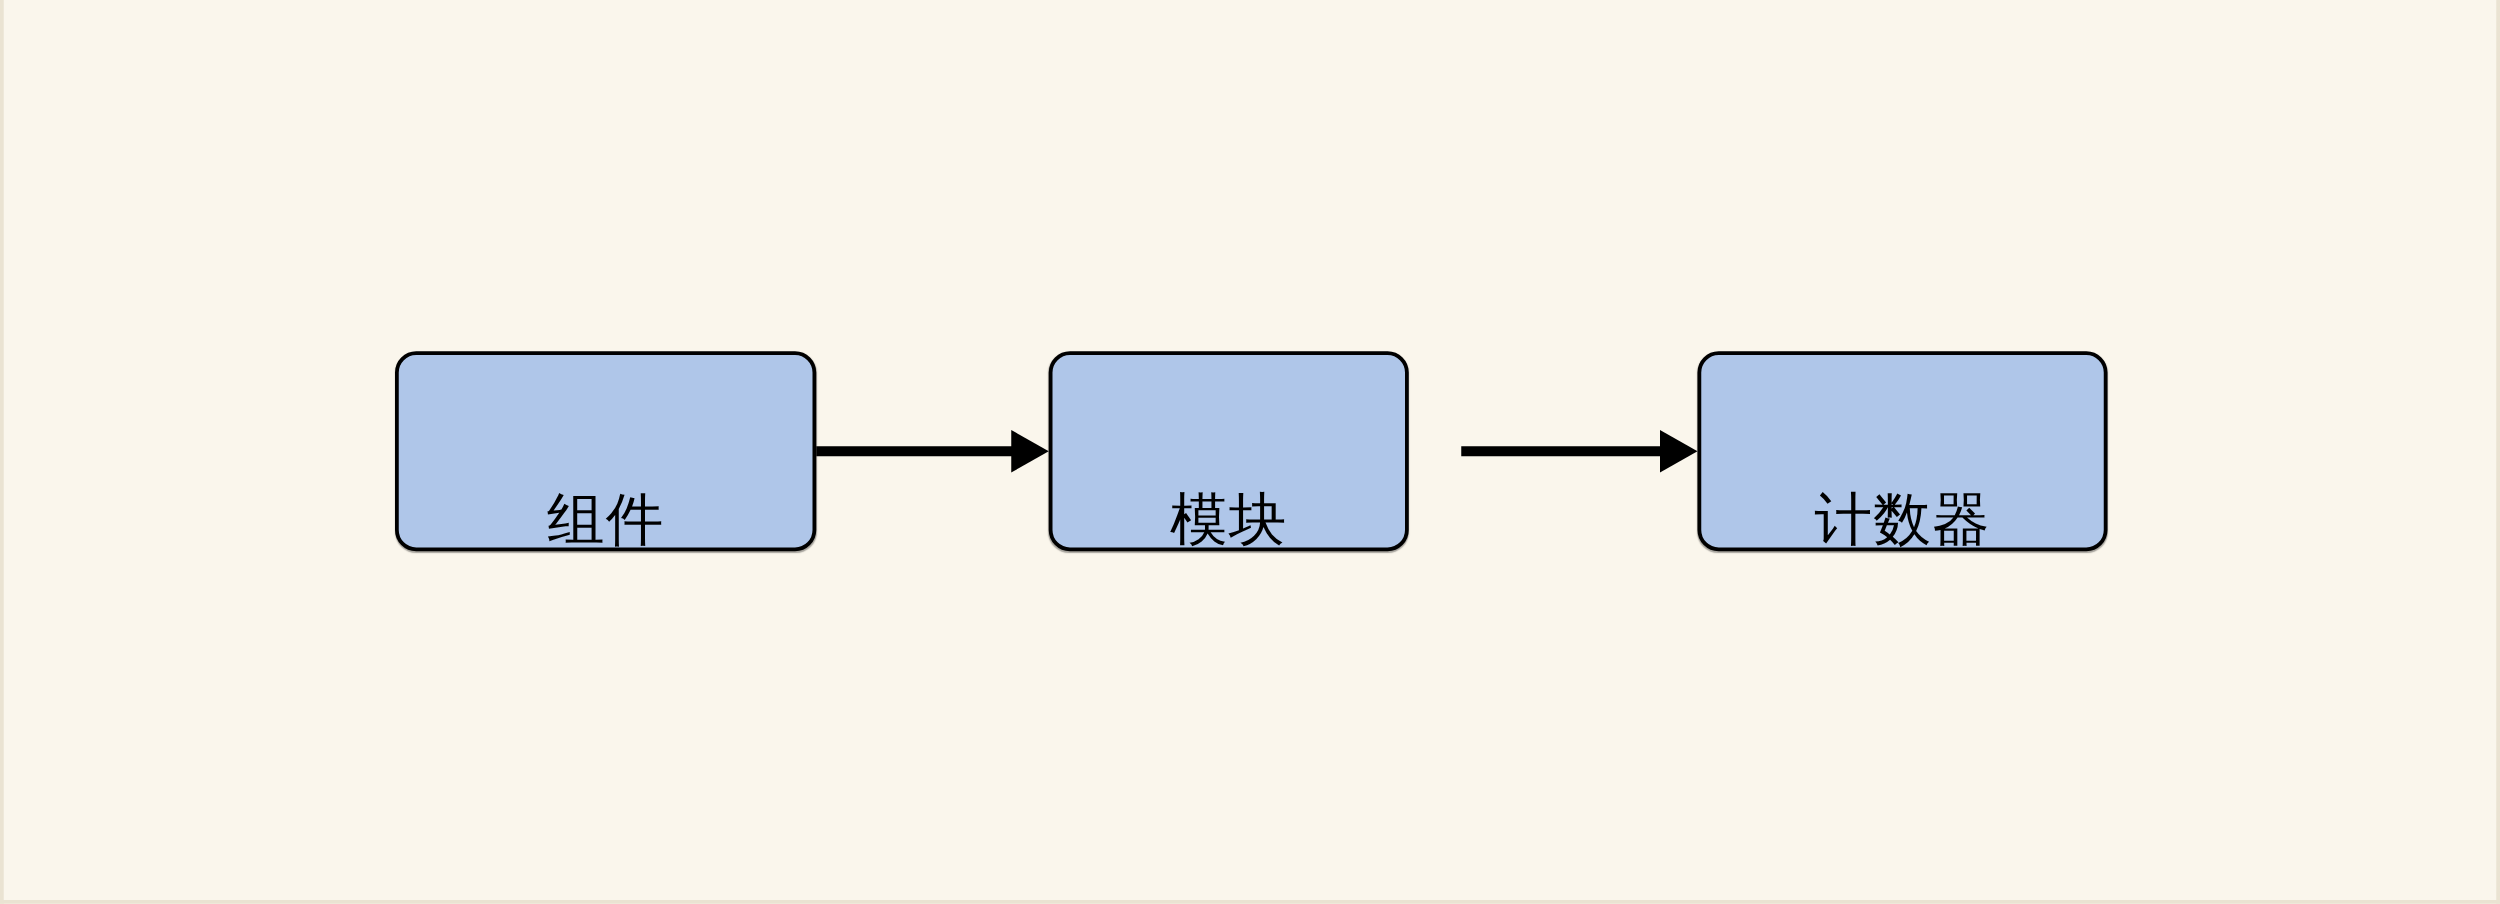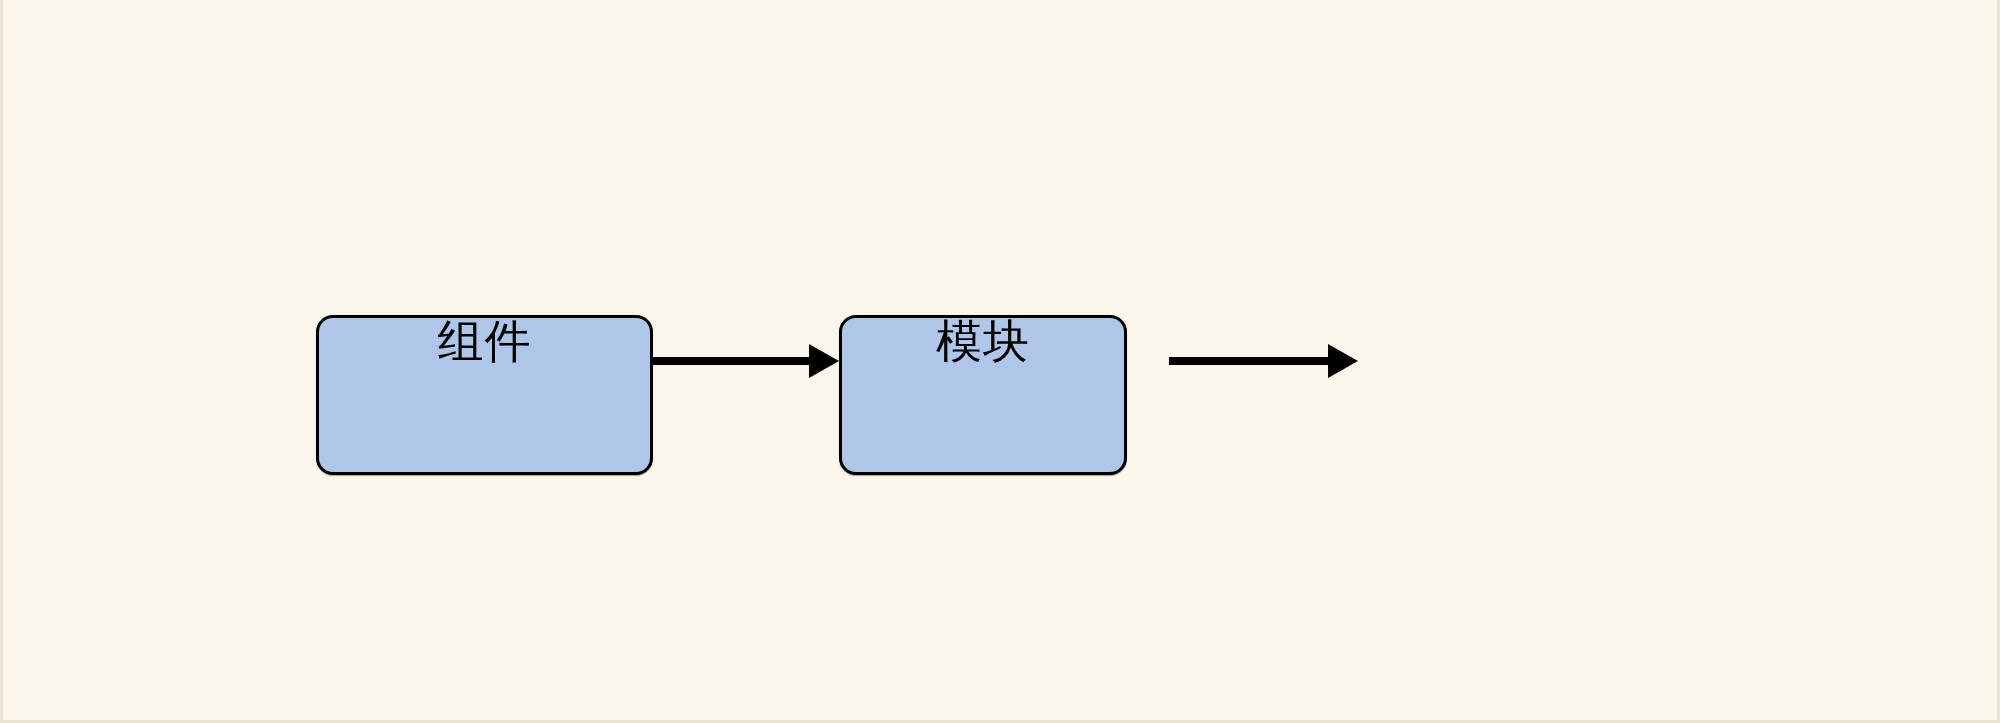--- a/index.html
+++ b/index.html
@@ -23,24 +23,23 @@
     border-right: 3px solid #eae3d2;
     border-bottom: 3px solid #eae3d2;
   }
   .node {
     position: absolute;
     box-sizing: border-box;
     background: #afc6e9;
     border: 3px solid #000000;
     border-radius: 17px;
     display: flex;
-    align-items: flex-start;
+    align-items: flex-end;
     justify-content: center;
     box-shadow: 0 1px 1px rgba(0,0,0,0.35);
-    margin-top: 34px;
   }
   .node-label {
     font-size: 46px;
     line-height: 1;
     color: #000000;
     letter-spacing: 1px;
     white-space: nowrap;
     font-weight: 400;
   }
   .edge {
@@ -72,20 +71,23 @@
 <div id="canvas" style="background: rgb(250, 246, 236);">
 
   <div class="node" style="left: 313px; top: 281px; width: 337px; height: 160px; background: rgb(175, 198, 233); border-color: rgb(0, 0, 0);">
     <span class="node-label">组件</span>
   </div>
 
   <div class="node" style="left: 836px; top: 281px; width: 288px; height: 160px; background: rgb(175, 198, 233); border-color: rgb(0, 0, 0);">
     <span class="node-label">模块</span>
   </div>
 
+  <div class="node" style="left: 1355px; top: 281px; width: 328px; height: 160px; background: rgb(175, 198, 233); border-color: rgb(0, 0, 0);">
+    <span class="node-label">计数器</span>
+  </div>
 
   <div class="edge" style="left: 650px; top: 361px; width: 186px;">
     <div class="edge-line" style="width: 158px; background: rgb(0, 0, 0);"></div>
     <div class="edge-head" style="left: 156px; border-left-color: rgb(0, 0, 0);"></div>
   </div>
 
   <div class="edge" style="left: 1166px; top: 361px; width: 189px;">
     <div class="edge-line" style="width: 161px; background: rgb(0, 0, 0);"></div>
     <div class="edge-head" style="left: 159px; border-left-color: rgb(0, 0, 0);"></div>
   </div>

